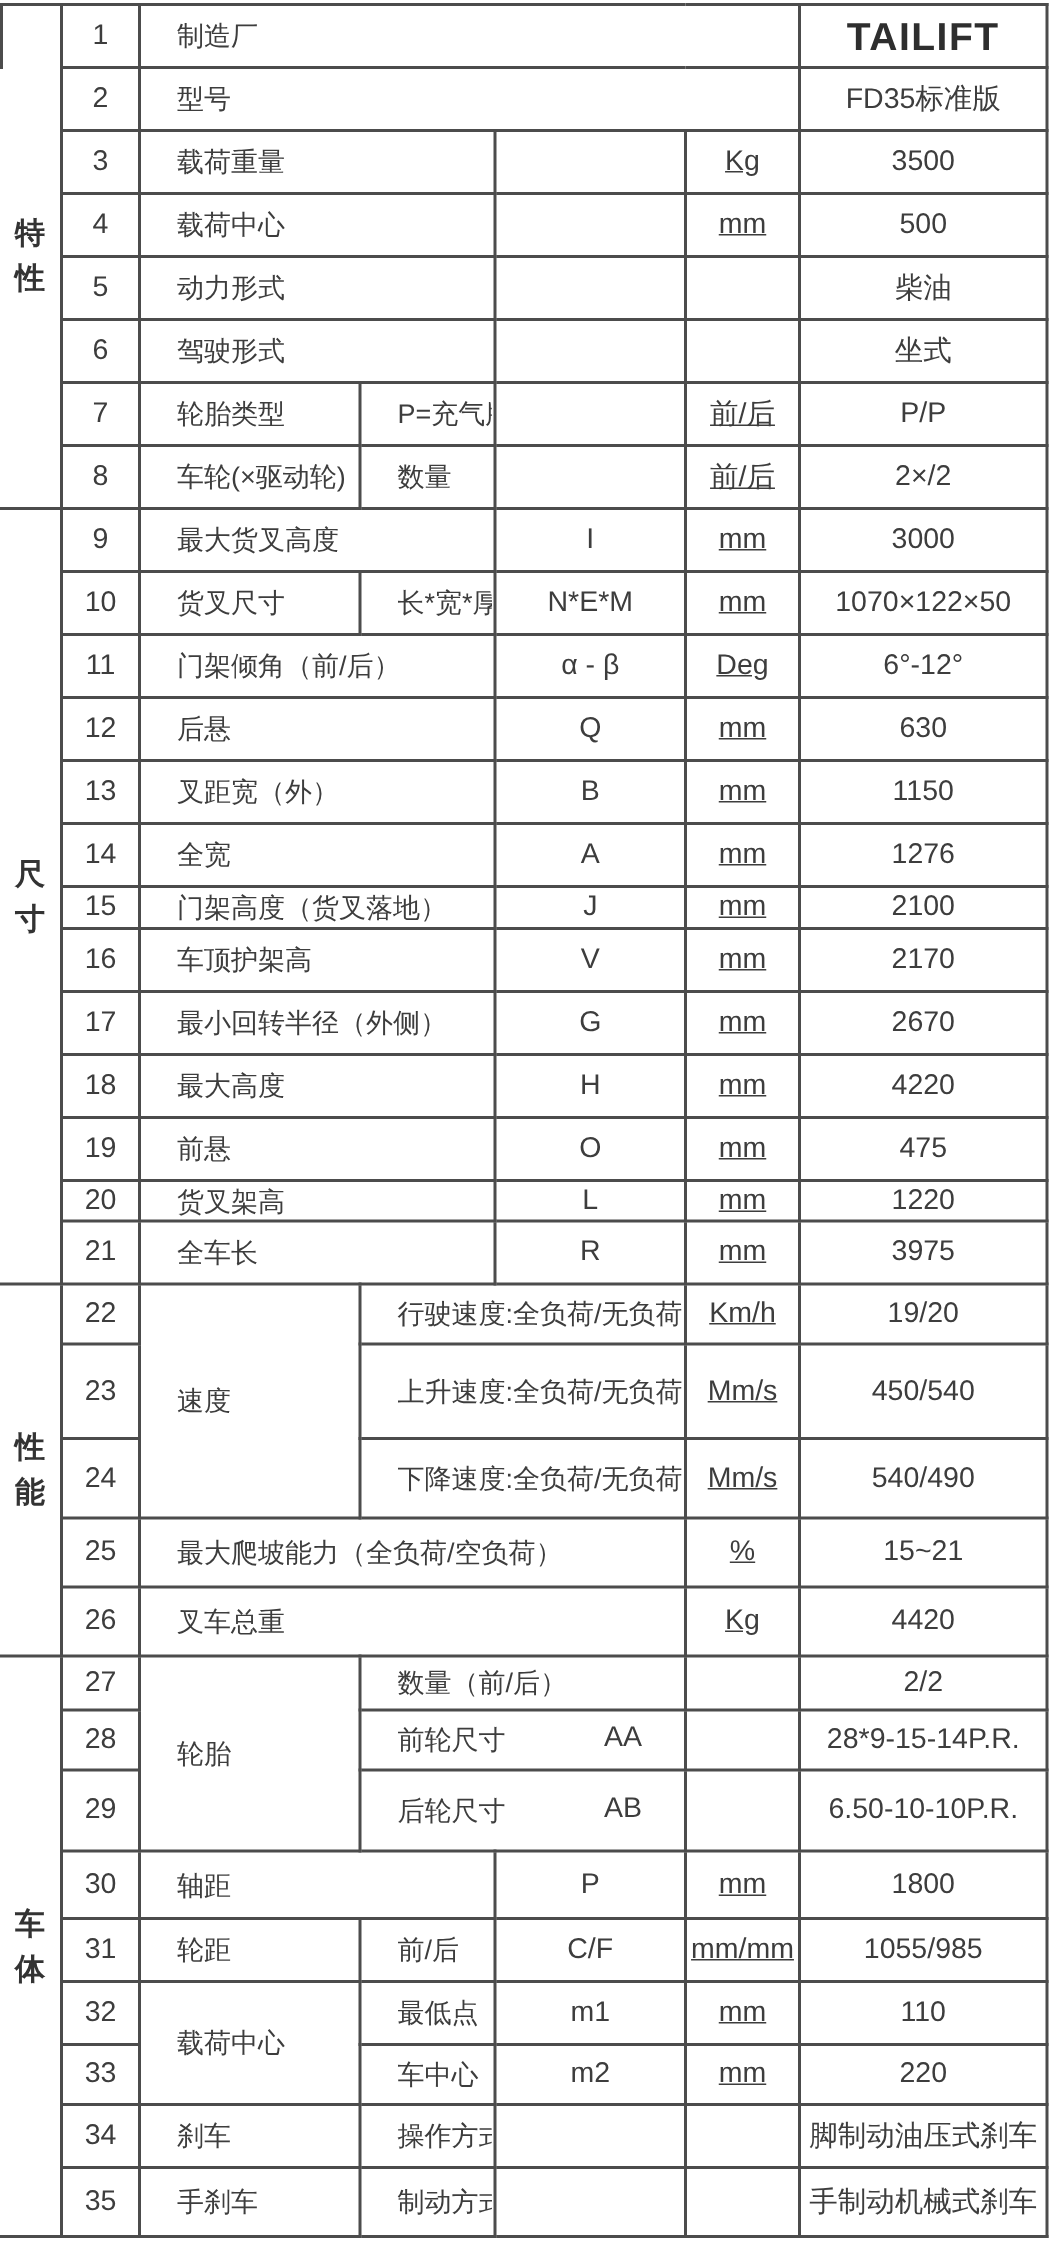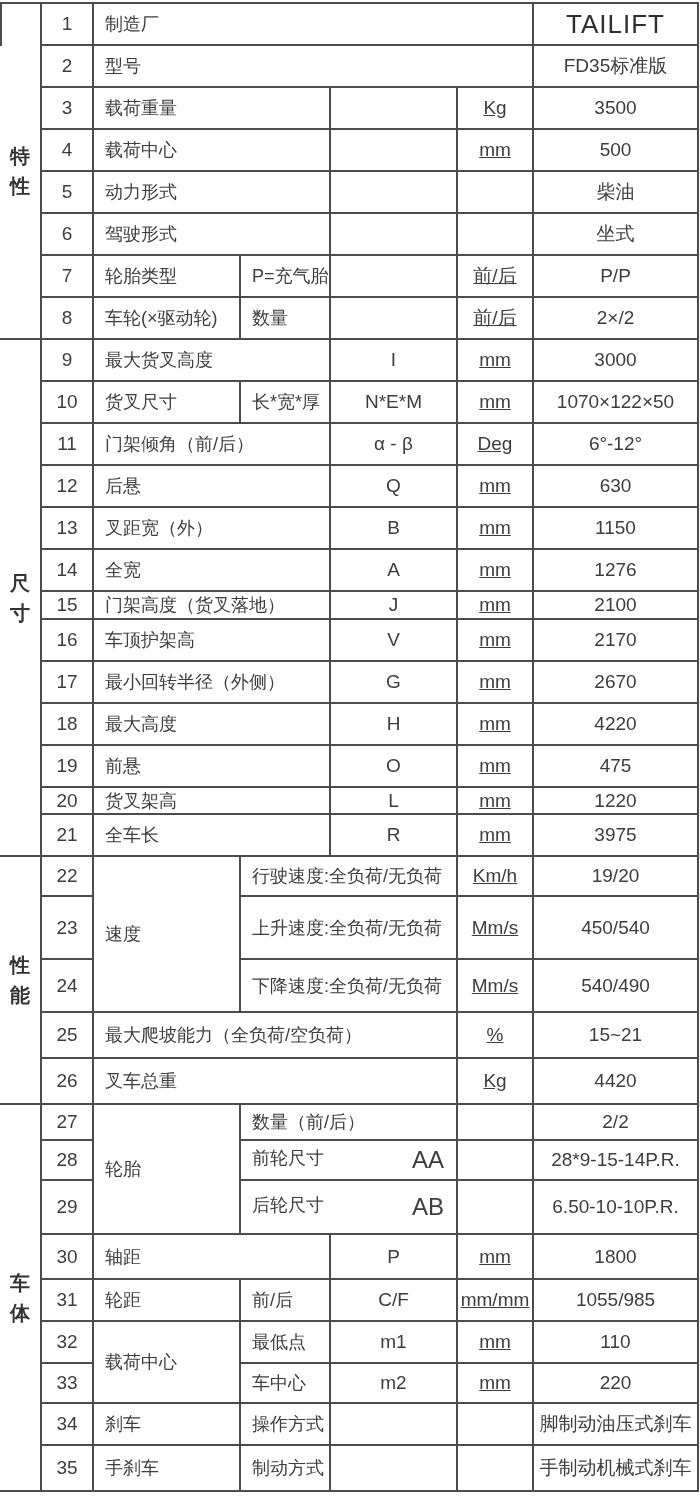--- a/index.html
+++ b/index.html
@@ -30,26 +30,26 @@
     font-weight: bold;
     font-size: 20px;
     line-height: 30px;
     text-align: center;
     padding: 0 10px;
     word-break: break-all;
     white-space: normal;
     color: #333333;
   }
   td.c-num  { text-align: center; font-size: 19px; }
-  td.c-label, td.c-sub { text-align: left; padding-left: 11px; border-radius: 19px; }
+  td.c-label, td.c-sub { text-align: left; padding-left: 24px; border-radius: 19px; }
   td.c-sym  { text-align: center; font-size: 19px; }
   td.c-unit { text-align: center; font-size: 19px; text-decoration: underline; }
   td.c-val  { text-align: center; font-size: 19px; }
-  td.brand  { font-size: 26px; font-weight: normal; letter-spacing: 1px; color: #2e2e2e; }
-  .pair-sym { float: right; margin-right: 12px; font-size: 24px; }
+  td.brand  { font-size: 26px; font-weight: bold; letter-spacing: 1px; color: #2e2e2e; }
+  .pair-sym { float: right; margin-right: 28px; font-size: 19px; }
   .stub {
     position: absolute; left: 0; top: 2px;
     width: 2px; height: 42px; background: #4c4c4c;
   }
 </style>
 </head>
 <body>
 
 <div class="sheet">
   <div class="stub"></div>

